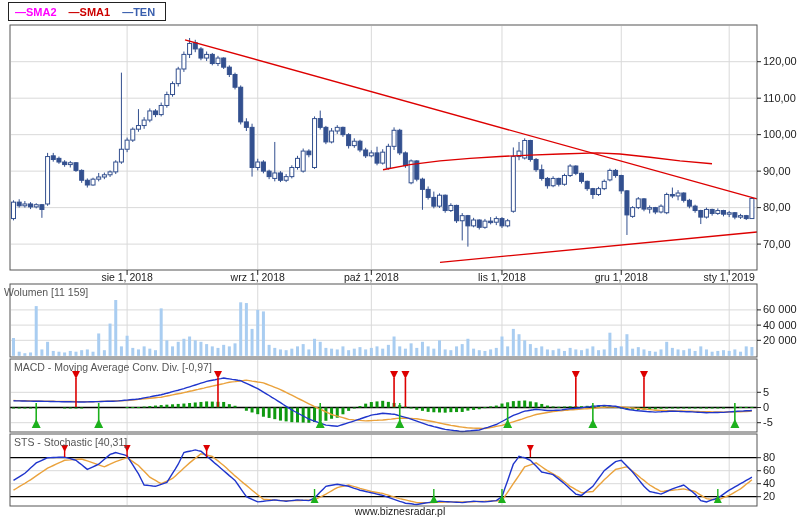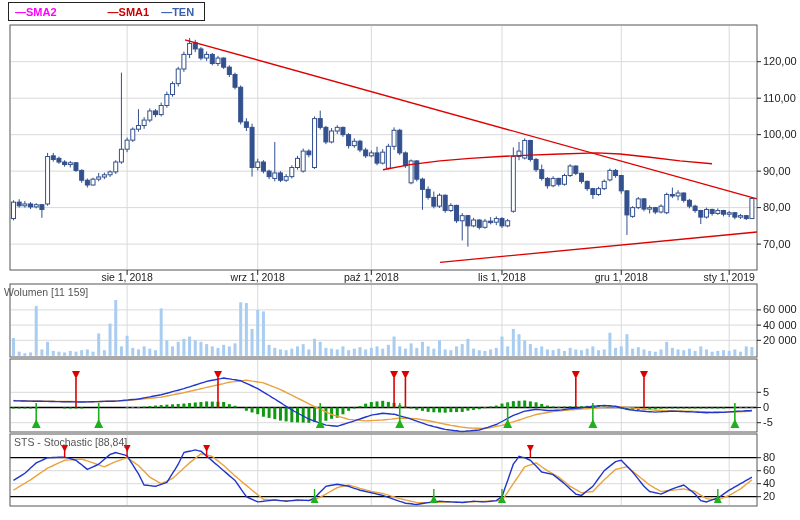--- a/index.html
+++ b/index.html
@@ -12,26 +12,27 @@
   #legend .litem{cursor:pointer;white-space:pre;}
   #footer{position:absolute;left:0;top:505px;width:100%;text-align:center;
           font-size:10.5px;color:#222;z-index:5;}
 </style>
 </head>
 <body>
 
 <div id="stage">
   <div id="legend">
       <span class="litem" style="color: rgb(255, 0, 255);">—SMA2</span>
-      <span class="litem" style="color: rgb(204, 0, 0); margin-left: 39px;">—SMA1</span>
+      <span class="litem" style="color: rgb(204, 0, 0);">—SMA1</span>
       <span class="litem" style="color: rgb(58, 95, 174);">—TEN</span>
     </div>
 
   <div class="hdr" style="left:4px;top:286px">Wolumen [11 159]</div>
-  <div class="hdr" style="left:14px;top:436px">STS - Stochastic [88,84]</div>
+  <div class="hdr" style="left:14px;top:361px">MACD - Moving Average Conv. Div. [-0,97]</div>
+  <div class="hdr" style="left:14px;top:436px">STS - Stochastic [40,31]</div>
 
   <svg id="plot" width="800" height="520" viewBox="0 0 800 520">
       <line x1="127.1" y1="26" x2="127.1" y2="269" stroke="#d9d9d9" stroke-width="1"></line>
       <line x1="257.74" y1="26" x2="257.74" y2="269" stroke="#d9d9d9" stroke-width="1"></line>
       <line x1="371.34" y1="26" x2="371.34" y2="269" stroke="#d9d9d9" stroke-width="1"></line>
       <line x1="501.97999999999996" y1="26" x2="501.97999999999996" y2="269" stroke="#d9d9d9" stroke-width="1"></line>
       <line x1="621.26" y1="26" x2="621.26" y2="269" stroke="#d9d9d9" stroke-width="1"></line>
       <line x1="729.18" y1="26" x2="729.18" y2="269" stroke="#d9d9d9" stroke-width="1"></line>
       <line x1="127.1" y1="285" x2="127.1" y2="356" stroke="#d9d9d9" stroke-width="1"></line>
       <line x1="257.74" y1="285" x2="257.74" y2="356" stroke="#d9d9d9" stroke-width="1"></line>
@@ -670,13 +671,14 @@
       <line x1="371.34" y1="270" x2="371.34" y2="275" stroke="#222"></line>
       <text x="371.34" y="281" font-size="10.5" fill="#222222" text-anchor="middle" font-family="&quot;Liberation Sans&quot;,sans-serif">paź 1, 2018</text>
       <line x1="501.97999999999996" y1="270" x2="501.97999999999996" y2="275" stroke="#222"></line>
       <text x="501.97999999999996" y="281" font-size="10.5" fill="#222222" text-anchor="middle" font-family="&quot;Liberation Sans&quot;,sans-serif">lis 1, 2018</text>
       <line x1="621.26" y1="270" x2="621.26" y2="275" stroke="#222"></line>
       <text x="621.26" y="281" font-size="10.5" fill="#222222" text-anchor="middle" font-family="&quot;Liberation Sans&quot;,sans-serif">gru 1, 2018</text>
       <line x1="729.18" y1="270" x2="729.18" y2="275" stroke="#222"></line>
       <text x="729.18" y="281" font-size="10.5" fill="#222222" text-anchor="middle" font-family="&quot;Liberation Sans&quot;,sans-serif">sty 1, 2019</text>
     </svg>
 
+  <div id="footer">www.biznesradar.pl</div>
 </div>
 
 </body></html>

